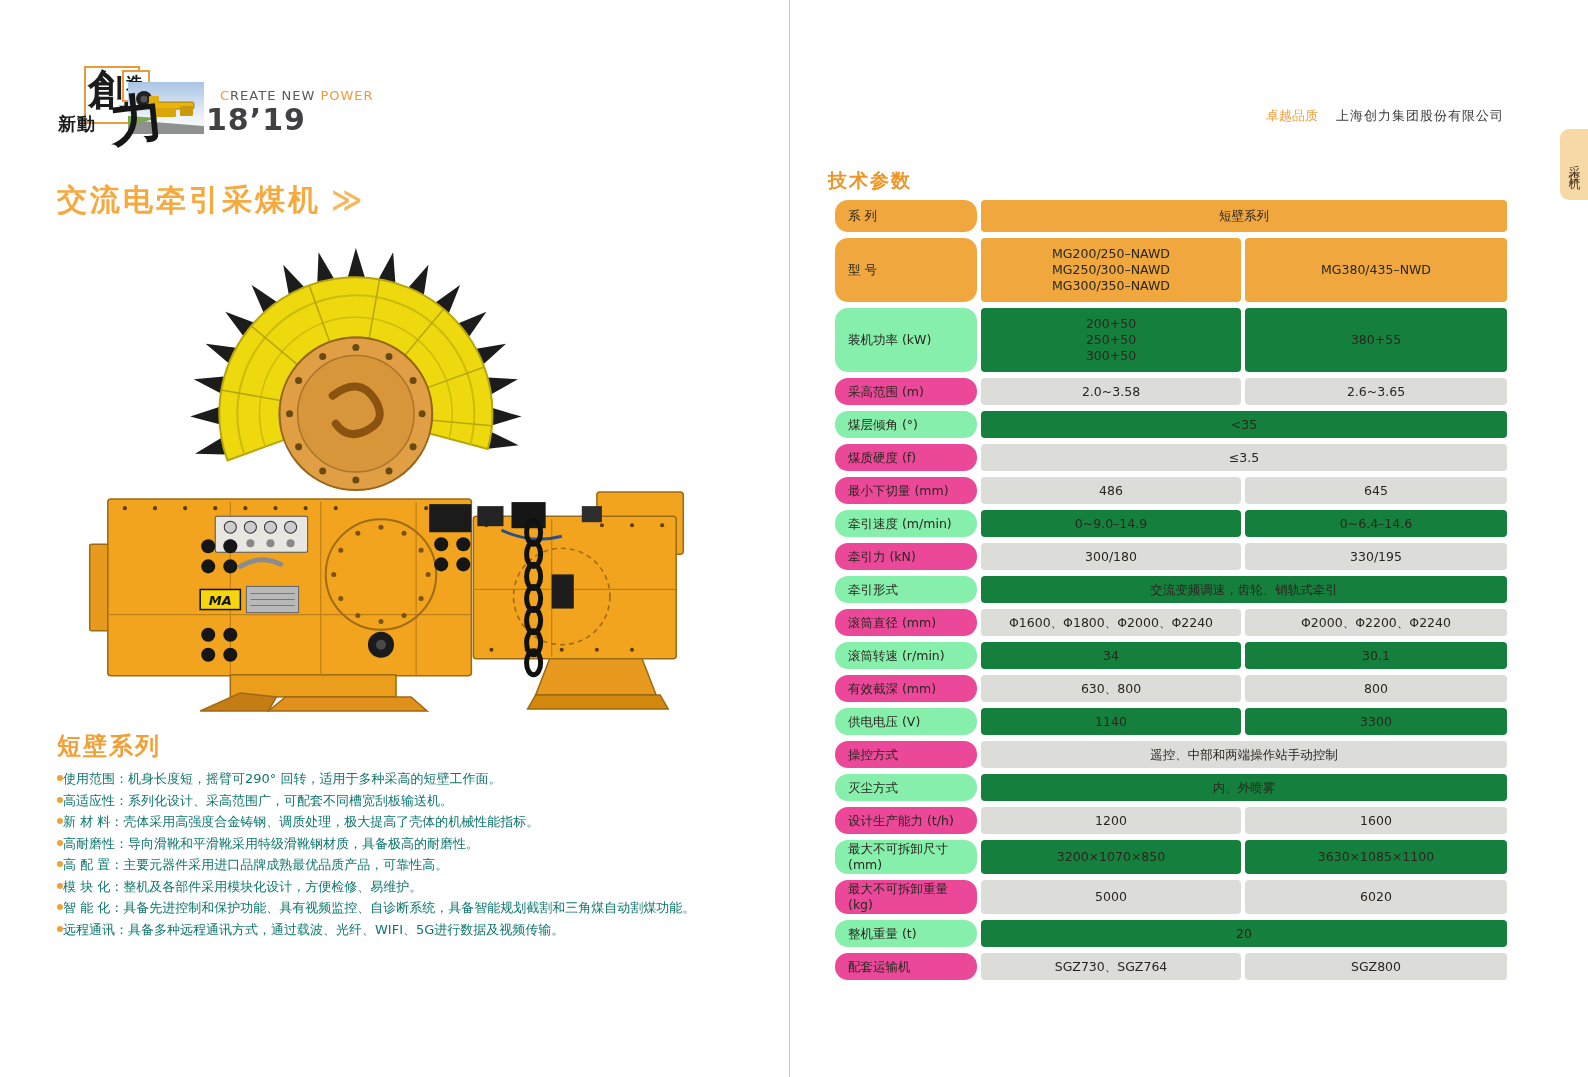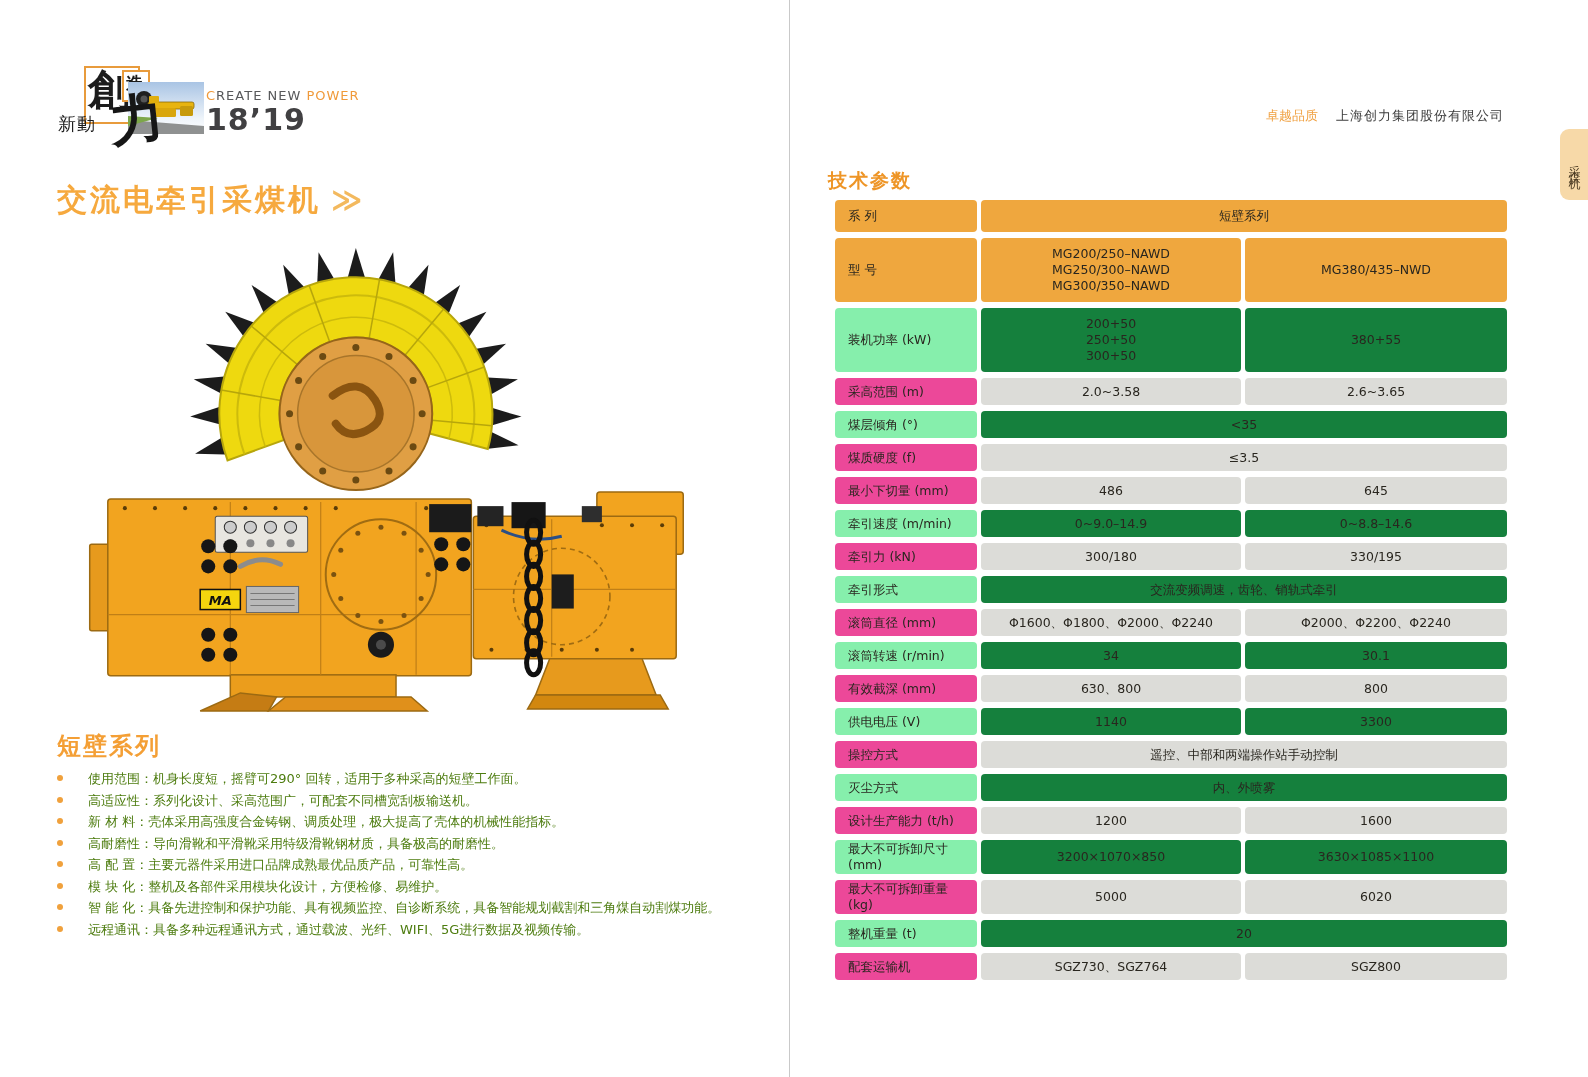--- a/index.html
+++ b/index.html
@@ -12,51 +12,51 @@
   
   .divider{left:789px;top:0;width:1px;height:1077px;background:#c9c9c9;}
 
   
   .logo{left:58px;top:58px;width:400px;height:90px;}
   .calli{position:absolute;left:0;top:0;width:150px;height:90px;}
   .calli .box1{position:absolute;left:26px;top:8px;width:52px;height:54px;border:2px solid #e89b3c;}
   .calli .char-chuang{position:absolute;left:30px;top:6px;font-family:"DejaVu Serif","Liberation Serif",serif;font-weight:bold;font-size:42px;line-height:52px;color:#1c1c1c;}
   .calli .box2{position:absolute;left:64px;top:12px;width:24px;height:28px;border:2px solid #e89b3c;background:#fff;}
   .calli .char-zao{position:absolute;left:68px;top:14px;font-family:"DejaVu Serif","Liberation Serif",serif;font-weight:bold;font-size:17px;color:#1c1c1c;}
-  .calli .char-xindong{position:absolute;left:0px;top:54px;font-family:"DejaVu Serif","Liberation Serif",serif;font-weight:normal;font-size:18px;color:#1c1c1c;letter-spacing:1px;text-align:center;}
+  .calli .char-xindong{position:absolute;left:0px;top:54px;font-family:"DejaVu Serif","Liberation Serif",serif;font-weight:bold;font-size:18px;color:#1c1c1c;letter-spacing:1px;text-align:center;}
   .calli .char-li{position:absolute;left:52px;top:26px;font-family:"DejaVu Serif","Liberation Serif",serif;font-weight:bold;font-size:54px;color:#161616;transform:rotate(-6deg);z-index:4;}
   .logo-photo{position:absolute;left:70px;top:24px;width:76px;height:52px;z-index:2;}
-  .tagline{position:absolute;left:148px;top:30px;font-size:13px;letter-spacing:1px;color:#58595b;white-space:nowrap;}
+  .tagline{position:absolute;left:162px;top:30px;font-size:13px;letter-spacing:1px;color:#58595b;white-space:nowrap;}
   .tagline .org{color:#f09a3a;}
   .year{position:absolute;left:148px;top:44px;font-size:30px;font-weight:bold;color:#414042;letter-spacing:1px;}
 
   
   .page-title{left:57px;top:180px;font-size:30px;font-weight:bold;color:#f6a93e;letter-spacing:3px;white-space:nowrap;}
   .page-title .chev{color:#f3b95e;margin-left:10px;font-weight:bold;}
   .series-heading{left:57px;top:730px;font-size:24px;font-weight:bold;color:#f49f35;letter-spacing:2px;}
   .bullets{left:57px;top:772px;width:690px;list-style:none;margin:0;padding:0;}
-  .bullets li{display:flex;gap:25px;margin-bottom:8px;font-size:13px;line-height:13.5px;color:#4d7c0f;}
+  .bullets li{display:flex;gap:0;margin-bottom:8px;font-size:13px;line-height:13.5px;color:#0f766e;}
   .bullets .dot{flex:none;width:6px;height:6px;border-radius:50%;background:#f0a13c;margin-top:3px;}
   .machine{left:78px;top:243px;}
 
   
   .corp-line{top:92px;right:84px;display:flex;gap:18px;align-items:baseline;font-size:13px;white-space:nowrap;margin-top:15px;}
   .corp-line .quality{color:#f0a040;}
   .corp-line .company{color:#3c3c3c;letter-spacing:1px;}
   .side-tab{left:1560px;top:129px;width:28px;height:71px;background:#f7d9a8;border-radius:9px 0 0 9px;
     display:flex;align-items:center;justify-content:center;}
   .side-tab span{writing-mode:vertical-rl;text-orientation:upright;font-size:12px;color:#4a3a22;letter-spacing:6px;}
 
   
   .table-title{left:828px;top:168px;font-size:19px;font-weight:bold;color:#ee9526;letter-spacing:2px;}
   .spec-table{left:835px;top:200px;width:672px;}
   .trow{display:grid;grid-template-columns:142px 260px 262px;column-gap:4px;margin-bottom:6px;}
   .cell{border-radius:4px;display:flex;align-items:center;justify-content:center;
     font-size:12.5px;color:#29261f;text-align:center;white-space:pre-line;line-height:16px;min-height:27px;padding:1px 4px;box-sizing:border-box;}
-  .cell.label{justify-content:flex-start;text-align:left;padding-left:13px;}
+  .cell.label{justify-content:flex-start;text-align:left;padding-left:13px;border-radius:13px;}
   .cell.span-value{grid-column:2/4;}
   .trow.first .cell{min-height:32px;}
   .trow.tall .cell{min-height:64px;}
   .trow.orange .cell{background:#efa73e;}
   .trow.dark .cell.label{background:#86efac;}
   .trow.dark .cell.value{background:#15803d;}
   .trow.light .cell.label{background:#ec4899;}
   .trow.light .cell.value{background:#dcdcd8;}
 </style>
 </head>
@@ -358,21 +358,21 @@
       <div class="cell value span-value">≤3.5</div>
     </div>
     <div class="trow light">
       <div class="cell label">最小下切量 (mm)</div>
       <div class="cell value">486</div>
       <div class="cell value">645</div>
     </div>
     <div class="trow dark">
       <div class="cell label">牵引速度 (m/min)</div>
       <div class="cell value">0~9.0–14.9</div>
-      <div class="cell value">0~8.8–14.6</div>
+      <div class="cell value">0~6.4–14.6</div>
     </div>
     <div class="trow light">
       <div class="cell label">牵引力 (kN)</div>
       <div class="cell value">300/180</div>
       <div class="cell value">330/195</div>
     </div>
     <div class="trow dark">
       <div class="cell label">牵引形式</div>
       <div class="cell value span-value">交流变频调速，齿轮、销轨式牵引</div>
     </div>

